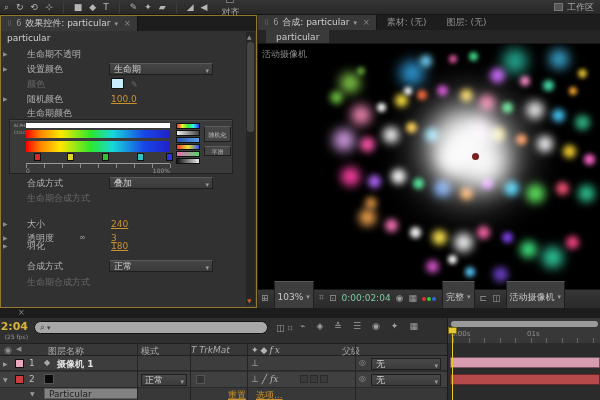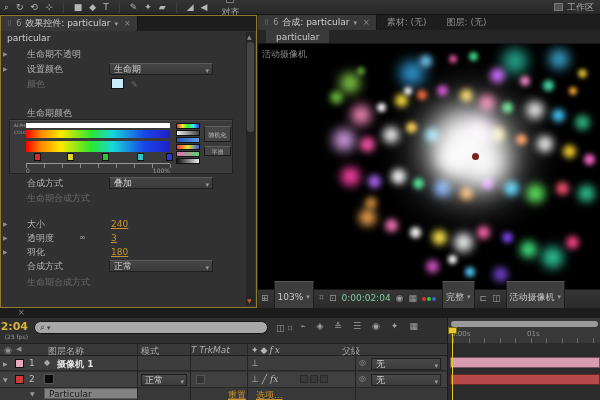--- a/index.html
+++ b/index.html
@@ -219,20 +219,25 @@
         <span class="ddarrow">▾</span>
       </span>
     </div>
 
     <div class="fxrow grayed" style="top:61px">
       <span>颜色</span>
       <span class="swatch" id="color-swatch" style="background: rgb(201, 236, 250);"></span>
       <span class="eyedrop">✎</span>
     </div>
 
+    <div class="fxrow" style="top:76px">
+      <span class="twirl">▶</span>
+      <span>随机颜色</span>
+      <span class="fxval">100.0</span>
+    </div>
 
     <div class="fxrow" style="top:90px">
       <span>生命期颜色</span>
     </div>
 
     <div id="grad-box">
       <span class="glabel" style="top:2px">ALPHA</span>
       <span class="glabel" style="top:9px">COLOR</span>
       <div id="bar-alpha"></div>
       <div id="bar-grad1" class="rainbow"></div>
@@ -288,21 +293,21 @@
       <span class="fxval">240</span>
     </div>
 
     <div class="fxrow" style="top:215px">
       <span class="twirl">▶</span>
       <span>透明度</span>
       <span class="chain">∞</span>
       <span class="fxval">3</span>
     </div>
 
-    <div class="fxrow" style="top:229px">
+    <div class="fxrow" style="top:223px">
       <span class="twirl">▶</span>
       <span>羽化</span>
       <span class="fxval">180</span>
     </div>
 
     <div class="fxrow" style="top:243px">
       <span>合成方式</span>
       <span class="fxdrop">
         <span>正常</span>
         <span class="ddarrow">▾</span>

